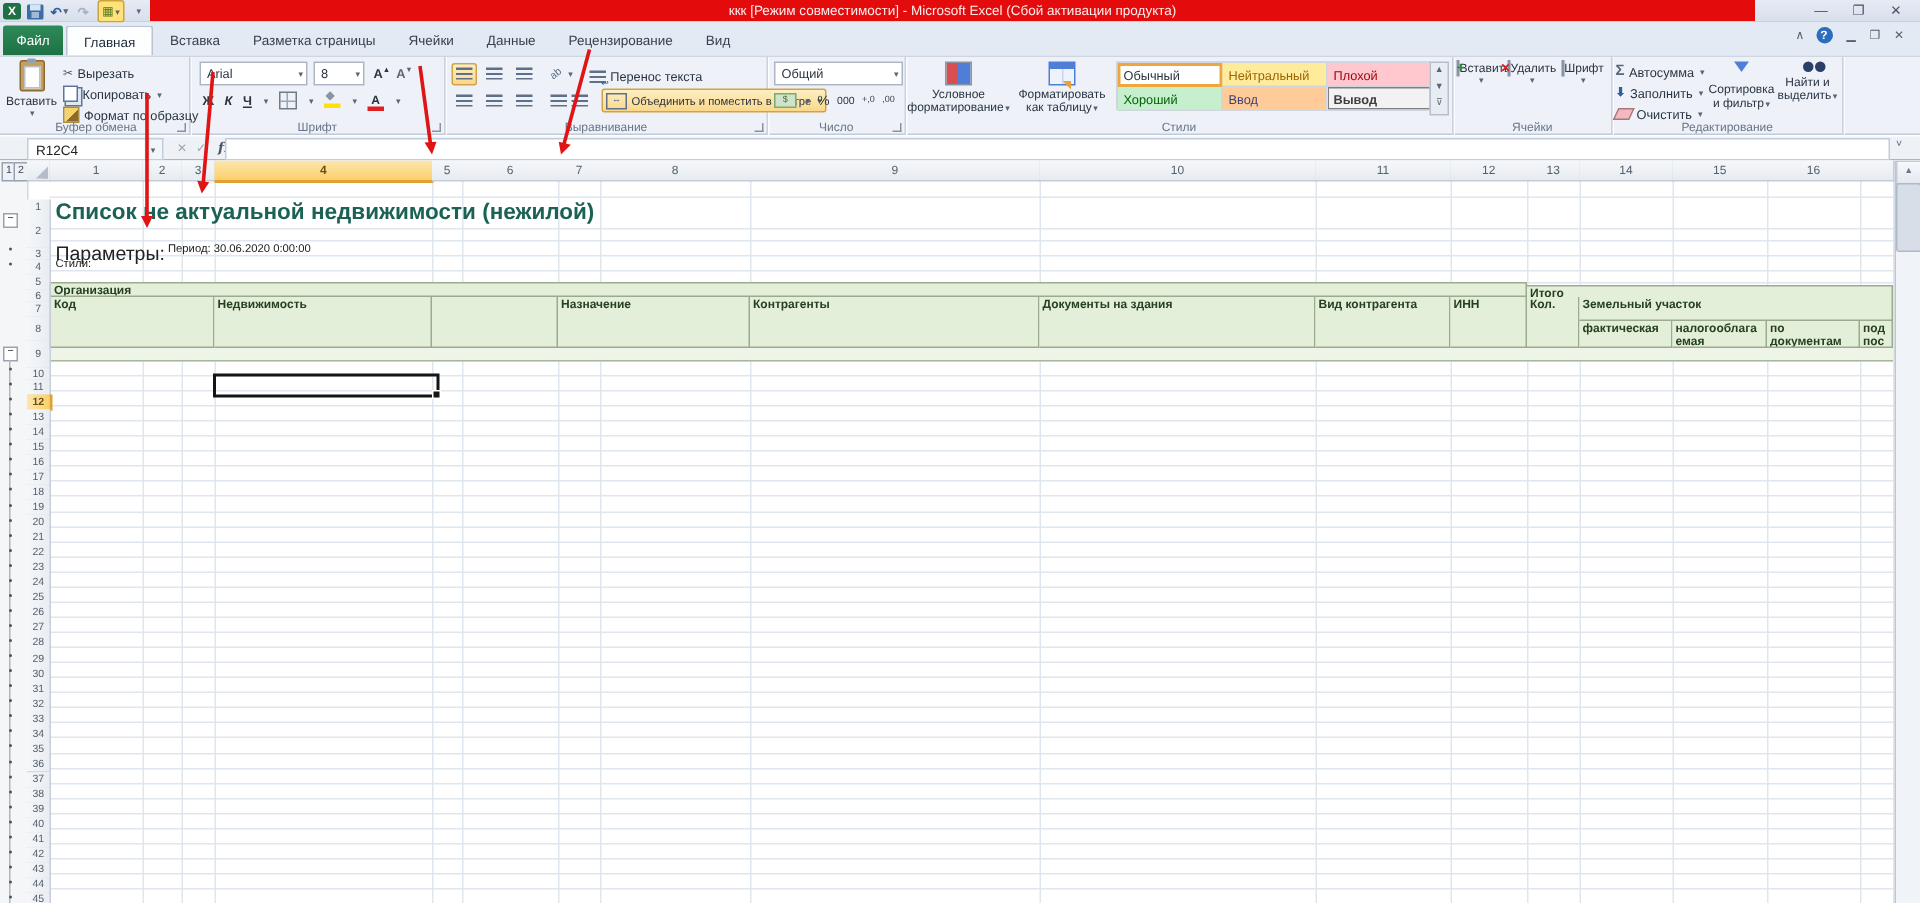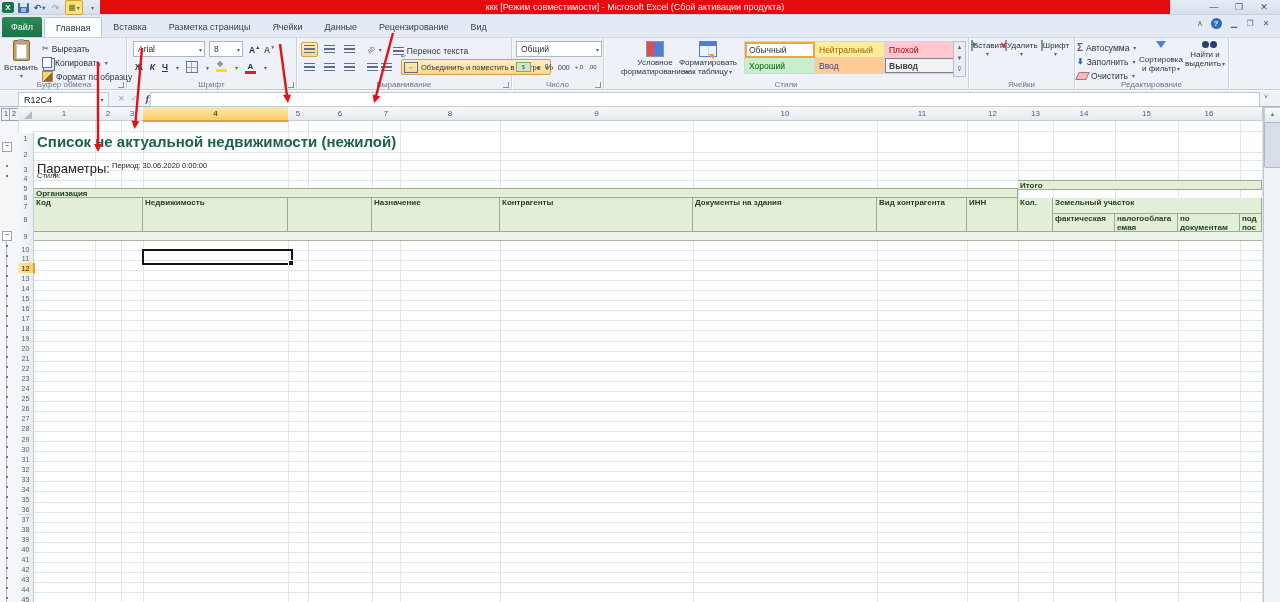--- a/index.html
+++ b/index.html
@@ -294,21 +294,21 @@
       <span style="font-size:9px;">%</span>
       <span style="font-size:7px;">000</span>
       <span class="tinytxt">+,0</span>
       <span class="tinytxt">,00</span>
     </div>
     <div class="glabel">Число</div>
     <div class="launcher"></div>
   </div>
 
   <div class="rgroup" style="left:604px;width:364px;">
-    <div class="bigbtn abs" style="left:2px;top:3px;width:66px;margin-left:16px;">
+    <div class="bigbtn abs" style="left:2px;top:3px;width:66px;">
       <span class="cf-ic"></span>
       <span>Условное</span>
       <span><span>форматирование</span><span class="dd">▾</span></span>
     </div>
     <div class="bigbtn abs" style="left:70px;top:3px;width:68px;">
       <span class="ft-ic"></span>
       <span>Форматировать</span>
       <span><span>как таблицу</span><span class="dd">▾</span></span>
     </div>
     <div id="gallery" class="abs" style="left:140px;top:3px;width:210px;height:32px;display:grid;grid-template-columns:70px 70px 70px;border:1px solid #cfd6df;background:#fca5a5;">
@@ -446,21 +446,21 @@
     <div class="hline" style="left: 33px; top: 414.62px; width: 1229px;"></div>
     <div class="hline" style="left: 33px; top: 424.68px; width: 1229px;"></div>
     <div class="hline" style="left: 33px; top: 434.74px; width: 1229px;"></div>
     <div class="hline" style="left: 33px; top: 444.8px; width: 1229px;"></div>
     <div class="hline" style="left: 33px; top: 454.86px; width: 1229px;"></div>
     <div class="hline" style="left: 33px; top: 464.92px; width: 1229px;"></div>
     <div class="hline" style="left: 33px; top: 474.98px; width: 1229px;"></div>
     <div class="hline" style="left: 33px; top: 485.04px; width: 1229px;"></div>
     <div style="position: absolute; left: 33px; top: 125px; width: 1229px; height: 8px; background: rgb(238, 244, 231); border-bottom: 1px solid rgb(169, 184, 155);"></div>
     <div class="tcell" style="left: 33px; top: 81px; width: 985px; height: 10px; border-top: 1px solid rgb(156, 171, 142); border-left: 1px solid rgb(156, 171, 142); padding: 0px 2px; line-height: 9px;">Организация</div>
-    <div class="tcell" style="left: 1018px; top: 73px; width: 244px; height: 10px; border-top: 1px solid rgb(156, 171, 142); border-left: none; padding: 0px 2px; line-height: 9px;">Итого</div>
+    <div class="tcell" style="left: 1018px; top: 83px; width: 244px; height: 10px; border-top: 1px solid rgb(156, 171, 142); border-left: none; padding: 0px 2px; line-height: 9px;">Итого</div>
     <div class="tcell" style="left: 33px; top: 91px; width: 110px; height: 34px; border-left: 1px solid rgb(156, 171, 142);">Код</div>
     <div class="tcell" style="left: 143px; top: 91px; width: 145px; height: 34px; border-left: none;">Недвижимость</div>
     <div class="tcell" style="left: 288px; top: 91px; width: 84px; height: 34px; border-left: none;"></div>
     <div class="tcell" style="left: 372px; top: 91px; width: 128px; height: 34px; border-left: none;">Назначение</div>
     <div class="tcell" style="left: 500px; top: 91px; width: 193px; height: 34px; border-left: none;">Контрагенты</div>
     <div class="tcell" style="left: 693px; top: 91px; width: 184px; height: 34px; border-left: none;">Документы на здания</div>
     <div class="tcell" style="left: 877px; top: 91px; width: 90px; height: 34px; border-left: none;">Вид контрагента</div>
     <div class="tcell" style="left: 967px; top: 91px; width: 51px; height: 34px; border-left: none;">ИНН</div>
     <div class="tcell" style="left: 1018px; top: 91px; width: 35px; height: 34px; border-left: none;">Кол.</div>
     <div class="tcell" style="left: 1053px; top: 91px; width: 209px; height: 16px;">Земельный участок</div>

